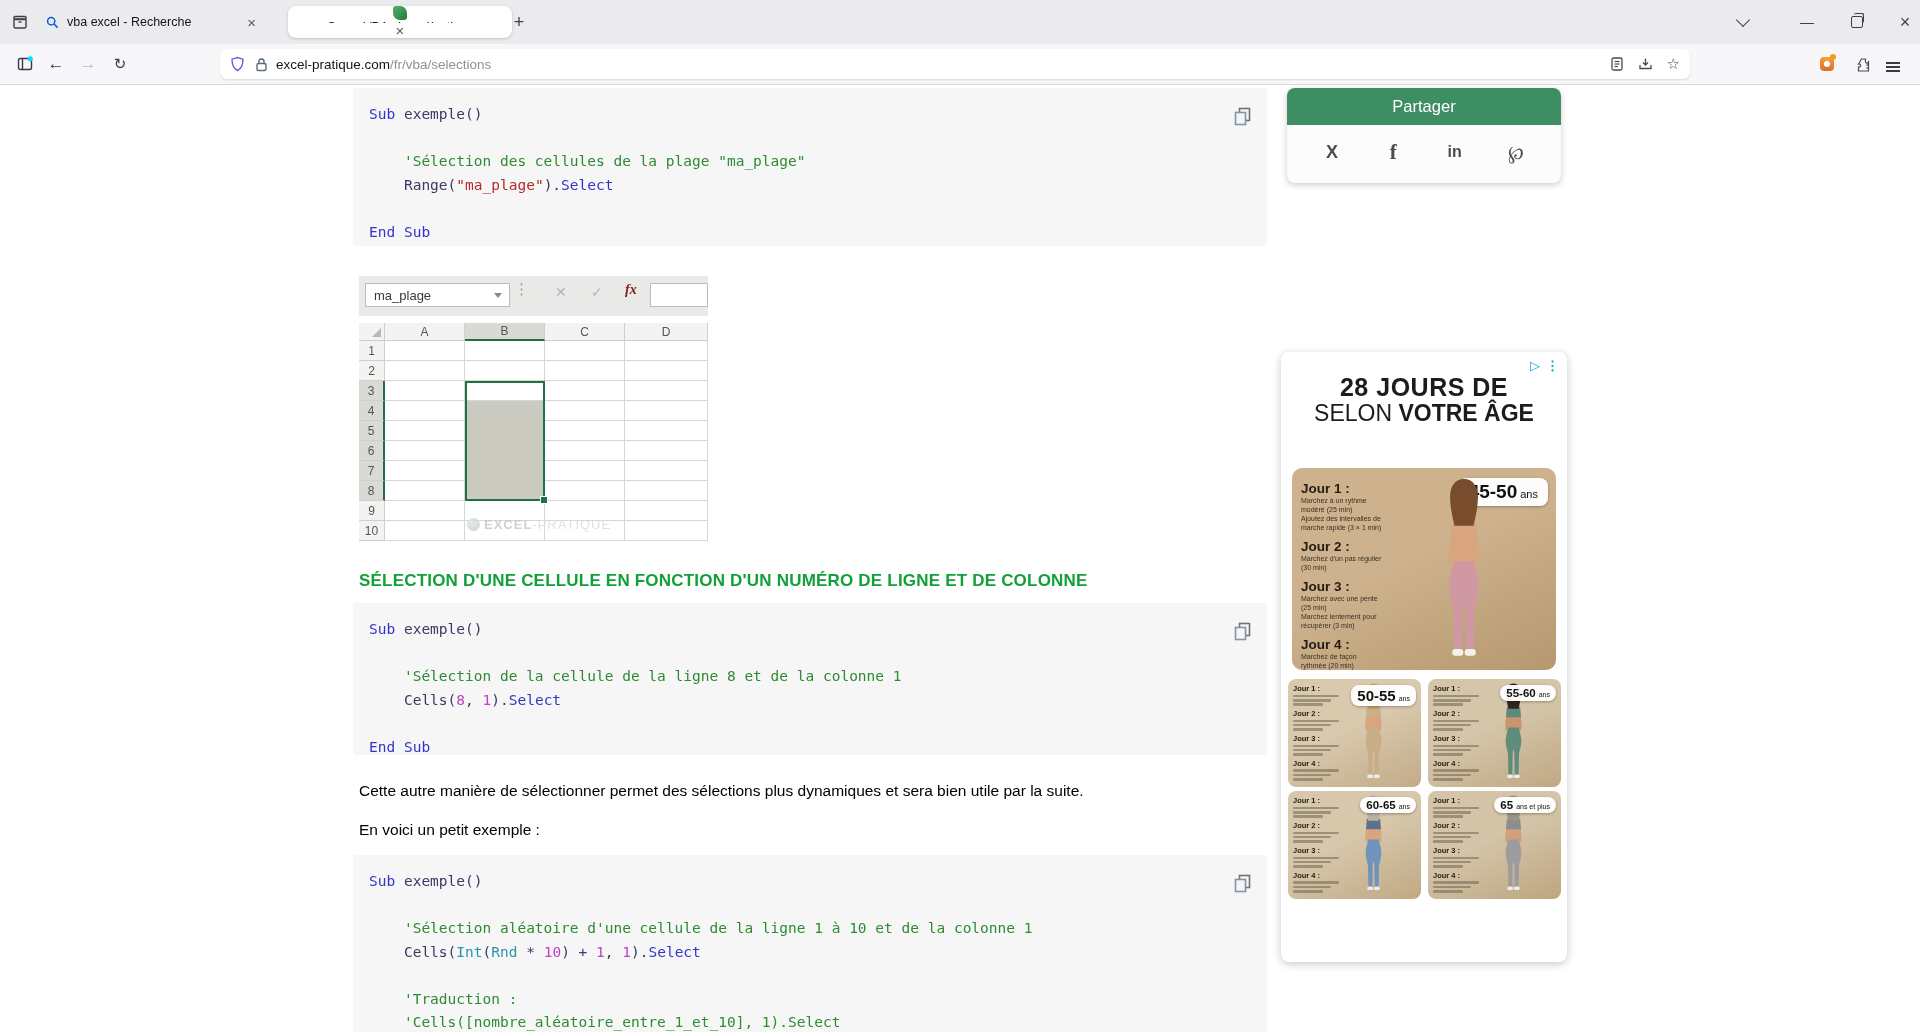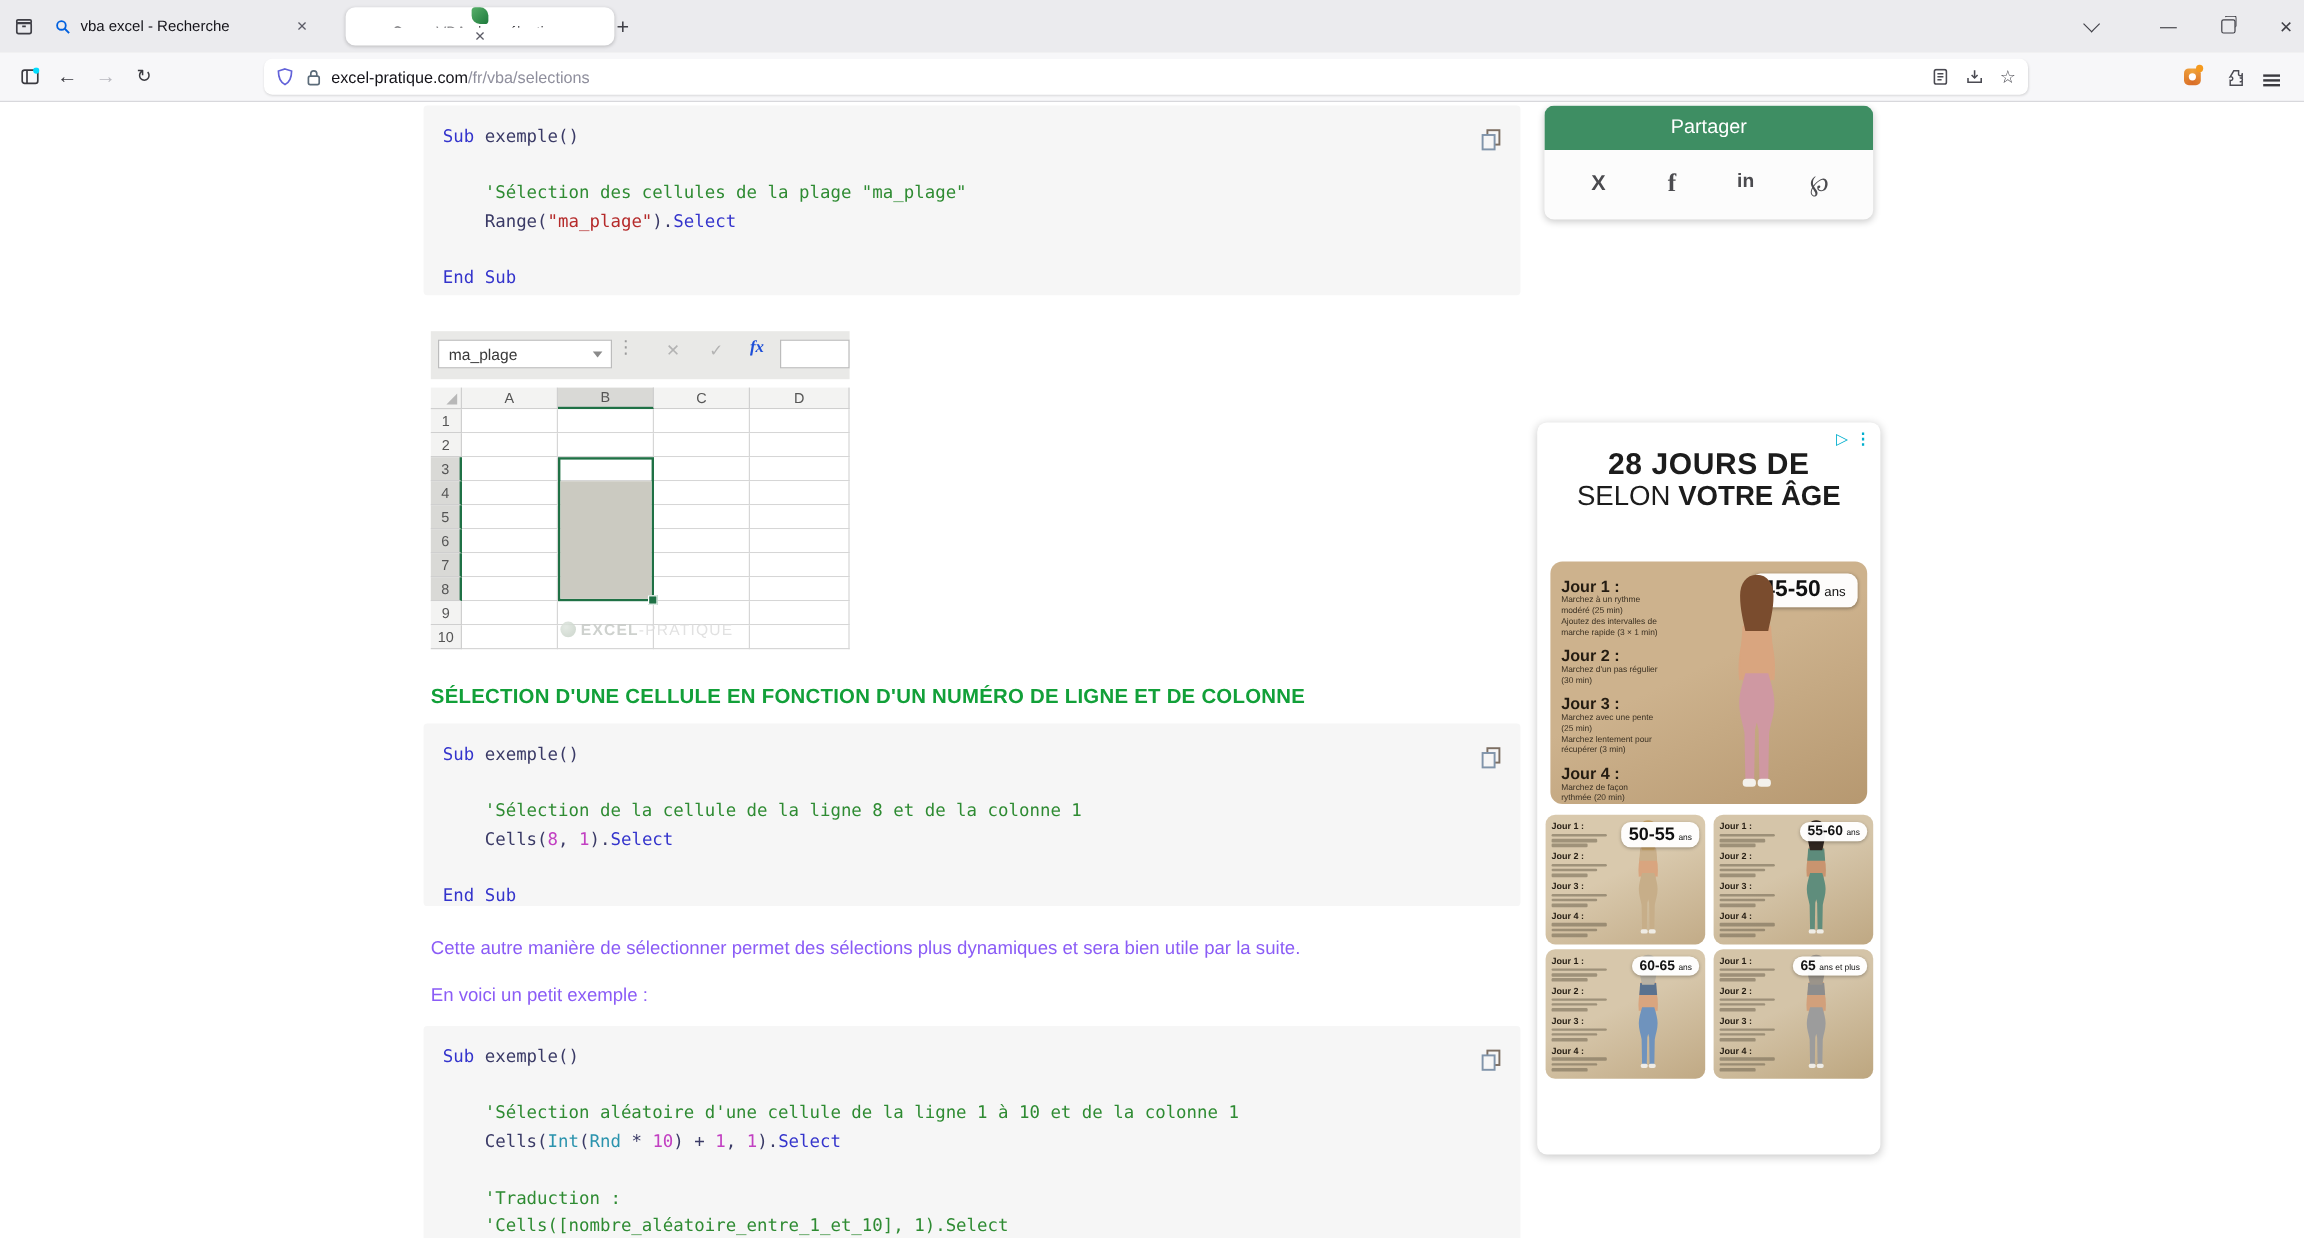--- a/index.html
+++ b/index.html
@@ -35,31 +35,31 @@
   .page{position:absolute;top:85px;left:0;width:1920px;height:947px;background:#fff;overflow:hidden;}
   .code{position:absolute;left:353px;width:914px;background:#f6f6f6;border-radius:3px;
         font-family:"DejaVu Sans Mono","Liberation Mono",monospace;font-size:14.5px;
         padding:15px 0 15px 16px;box-sizing:border-box;white-space:pre;}
   .code-line{height:23.5px;line-height:23.5px;}
   .tok-kw{color:var(--kw);} .tok-pl{color:var(--pl);} .tok-cm{color:var(--cm);margin-top:32px;}
   .tok-st{color:var(--st);} .tok-num{color:var(--num);} .tok-fn{color:var(--fn);}
   .copybtn{position:absolute;width:22px;height:22px;}
   .h2{position:absolute;left:359px;font-size:17px;font-weight:bold;color:var(--heading-green);
       letter-spacing:.2px;}
-  .para{position:absolute;left:359px;font-size:15.5px;color:#8b5cf6;}
+  .para{position:absolute;left:359px;font-size:15.5px;color:#000000;}
   
   .xl{position:absolute;left:359px;top:191px;width:349px;height:266px;font-size:12px;background:#fff;}
   .xl-strip{position:absolute;left:0;top:0;width:349px;height:40px;background:#e9e9e7;}
   .xl-name{position:absolute;left:6px;top:7px;width:145px;height:24px;background:#fff;border:1px solid #bcbcbc;
            display:flex;align-items:center;padding-left:8px;box-sizing:border-box;color:#3a3a3a;font-size:13px;}
   .xl-caret{position:absolute;right:7px;top:9px;width:0;height:0;border-left:4px solid transparent;
             border-right:4px solid transparent;border-top:5px solid #8a8a8a;}
   .xl-dots{position:absolute;left:155px;top:4px;color:#9a9a9a;font-size:15px;}
   .xl-btn{position:absolute;top:8px;color:#b3b3b3;font-size:14px;}
-  .xl-fx{font-family:"Liberation Serif",serif;font-style:italic;color:#1d4ed8;font-weight:bold;}
+  .xl-fx{font-family:"Liberation Serif",serif;font-style:italic;color:#7f1d1d;font-weight:bold;}
   .xl-formula{position:absolute;left:291px;top:7px;width:58px;height:24px;background:#fff;border:1px solid #bcbcbc;box-sizing:border-box;}
   .xl-grid{position:absolute;left:0;top:47px;}
   .xl-row{display:flex;}
   .xl-cell{box-sizing:border-box;border-right:1px solid #d6d6d6;border-bottom:1px solid #d6d6d6;
            display:flex;align-items:center;justify-content:center;color:#555;background:#fff;}
   .xl-hdr{background:#f3f3f2;border-right:1px solid #cfcfcf;border-bottom:1px solid #cfcfcf;}
   .xl-hdr.sel{background:#d9d9d6;}
   .xl-corner{position:relative;}
   .xl-corner:after{content:"";position:absolute;right:3px;bottom:3px;width:0;height:0;
            border-left:9px solid transparent;border-bottom:9px solid #b8b8b8;}

